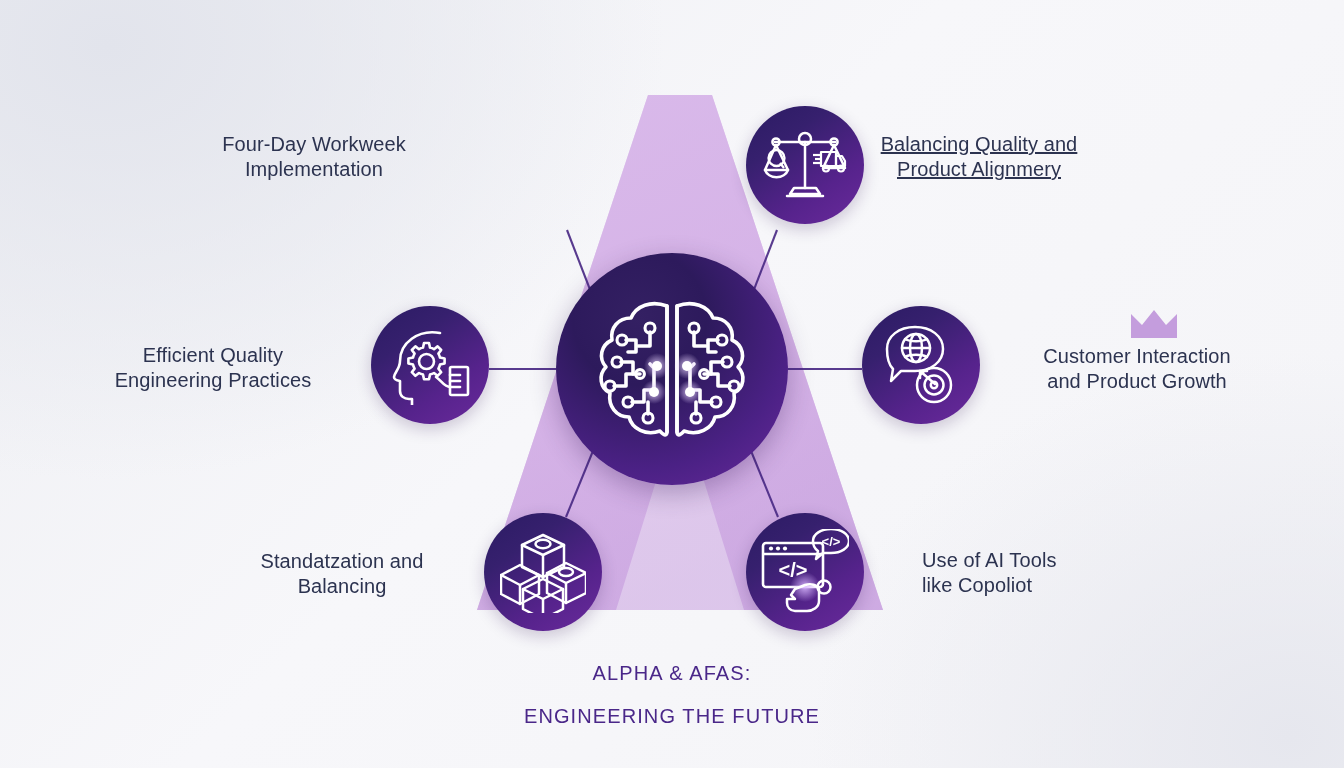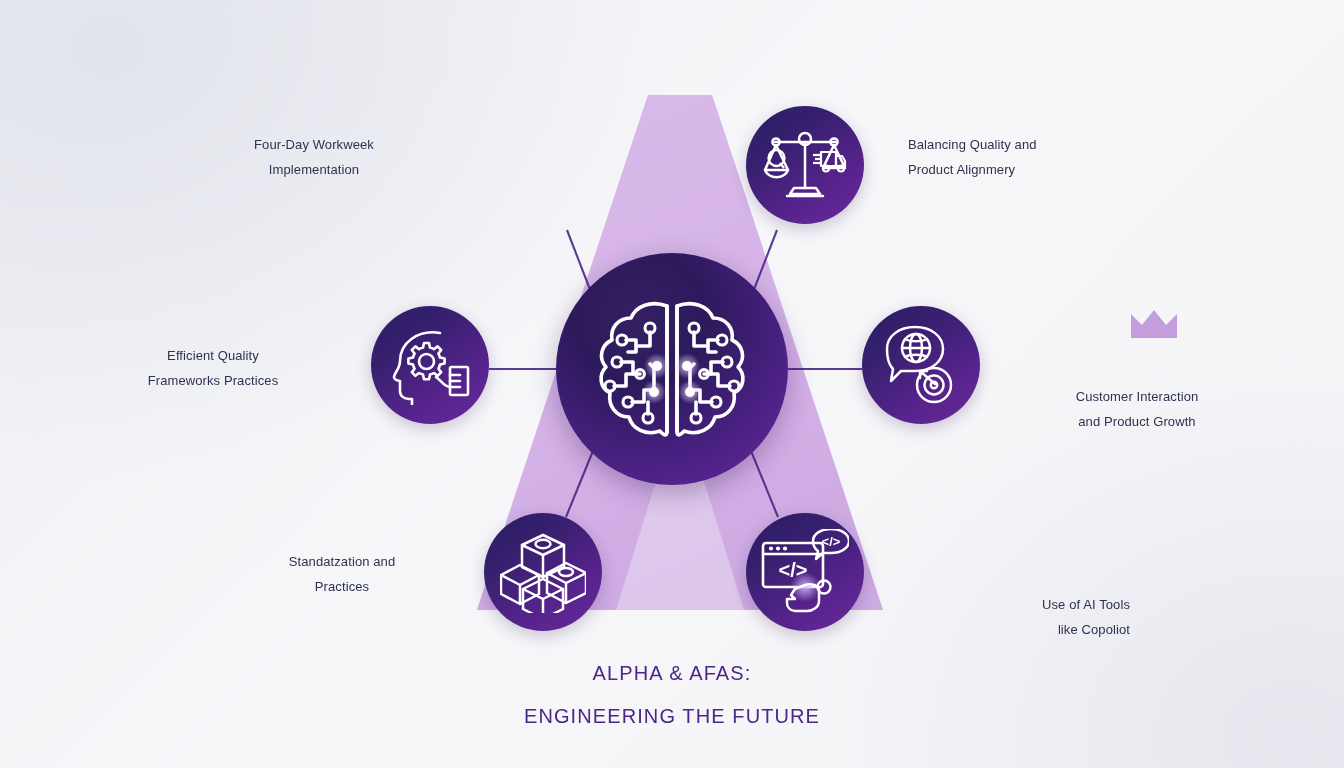--- a/index.html
+++ b/index.html
@@ -71,32 +71,32 @@
   #node-balance    { left: 746px; top: 106px; }
   #node-quality    { left: 371px; top: 306px; }
   #node-customer   { left: 862px; top: 306px; }
   #node-standard   { left: 484px; top: 513px; }
   #node-aitools    { left: 746px; top: 513px; }
 
   
   .label {
     position: absolute;
     color: #2c3350;
-    font-size: 13px;
+    font-size: 20px;
     line-height: 25px;
     letter-spacing: 0.1px;
     white-space: pre-line;
   }
 
   #label-four-day  { left: 196px; top: 132px; width: 236px; text-align: center; }
-  #label-balance   { left: 908px; top: 132px; width: 250px; text-align: left; }
+  #label-balance   { left: 854px; top: 132px; width: 250px; text-align: center; text-decoration: underline; }
   #label-quality   { left: 104px; top: 343px; width: 218px; text-align: center; }
-  #label-customer  { left: 1022px; top: 344px; width: 230px; text-align: center; margin-top: 40px; }
+  #label-customer  { left: 1022px; top: 344px; width: 230px; text-align: center; }
   #label-standard  { left: 226px; top: 549px; width: 232px; text-align: center; }
-  #label-aitools   { left: 922px; top: 548px; width: 208px; text-align: right; margin-top: 44px; }
+  #label-aitools   { left: 922px; top: 548px; width: 208px; text-align: left; }
 
   
   #crown-decoration {
     position: absolute;
     left: 1129px;
     top: 308px;
     width: 50px;
     height: 34px;
   }
 
@@ -371,25 +371,25 @@
         <circle cx="63" cy="58" r="6.5"></circle>
       </g>
     </svg>
   </div>
 
   <div class="label" id="label-four-day">Four-Day Workweek
 Implementation</div>
   <div class="label" id="label-balance">Balancing Quality and
 Product Alignmery</div>
   <div class="label" id="label-quality">Efficient Quality
-Frameworks Practices</div>
+Engineering Practices</div>
   <div class="label" id="label-customer">Customer Interaction
 and Product Growth</div>
   <div class="label" id="label-standard">Standatzation and
-Practices</div>
+Balancing</div>
   <div class="label" id="label-aitools">Use of AI Tools
 like Copoliot</div>
 
   <svg id="crown-decoration" viewBox="0 0 50 34">
     <path d="M2,30 L2,6 L13,17 L25,2 L37,17 L48,6 L48,30 Z" fill="#c49ddd"></path>
   </svg>
 
   <div id="main-title">ALPHA &amp; AFAS:
 ENGINEERING THE FUTURE</div>
 

